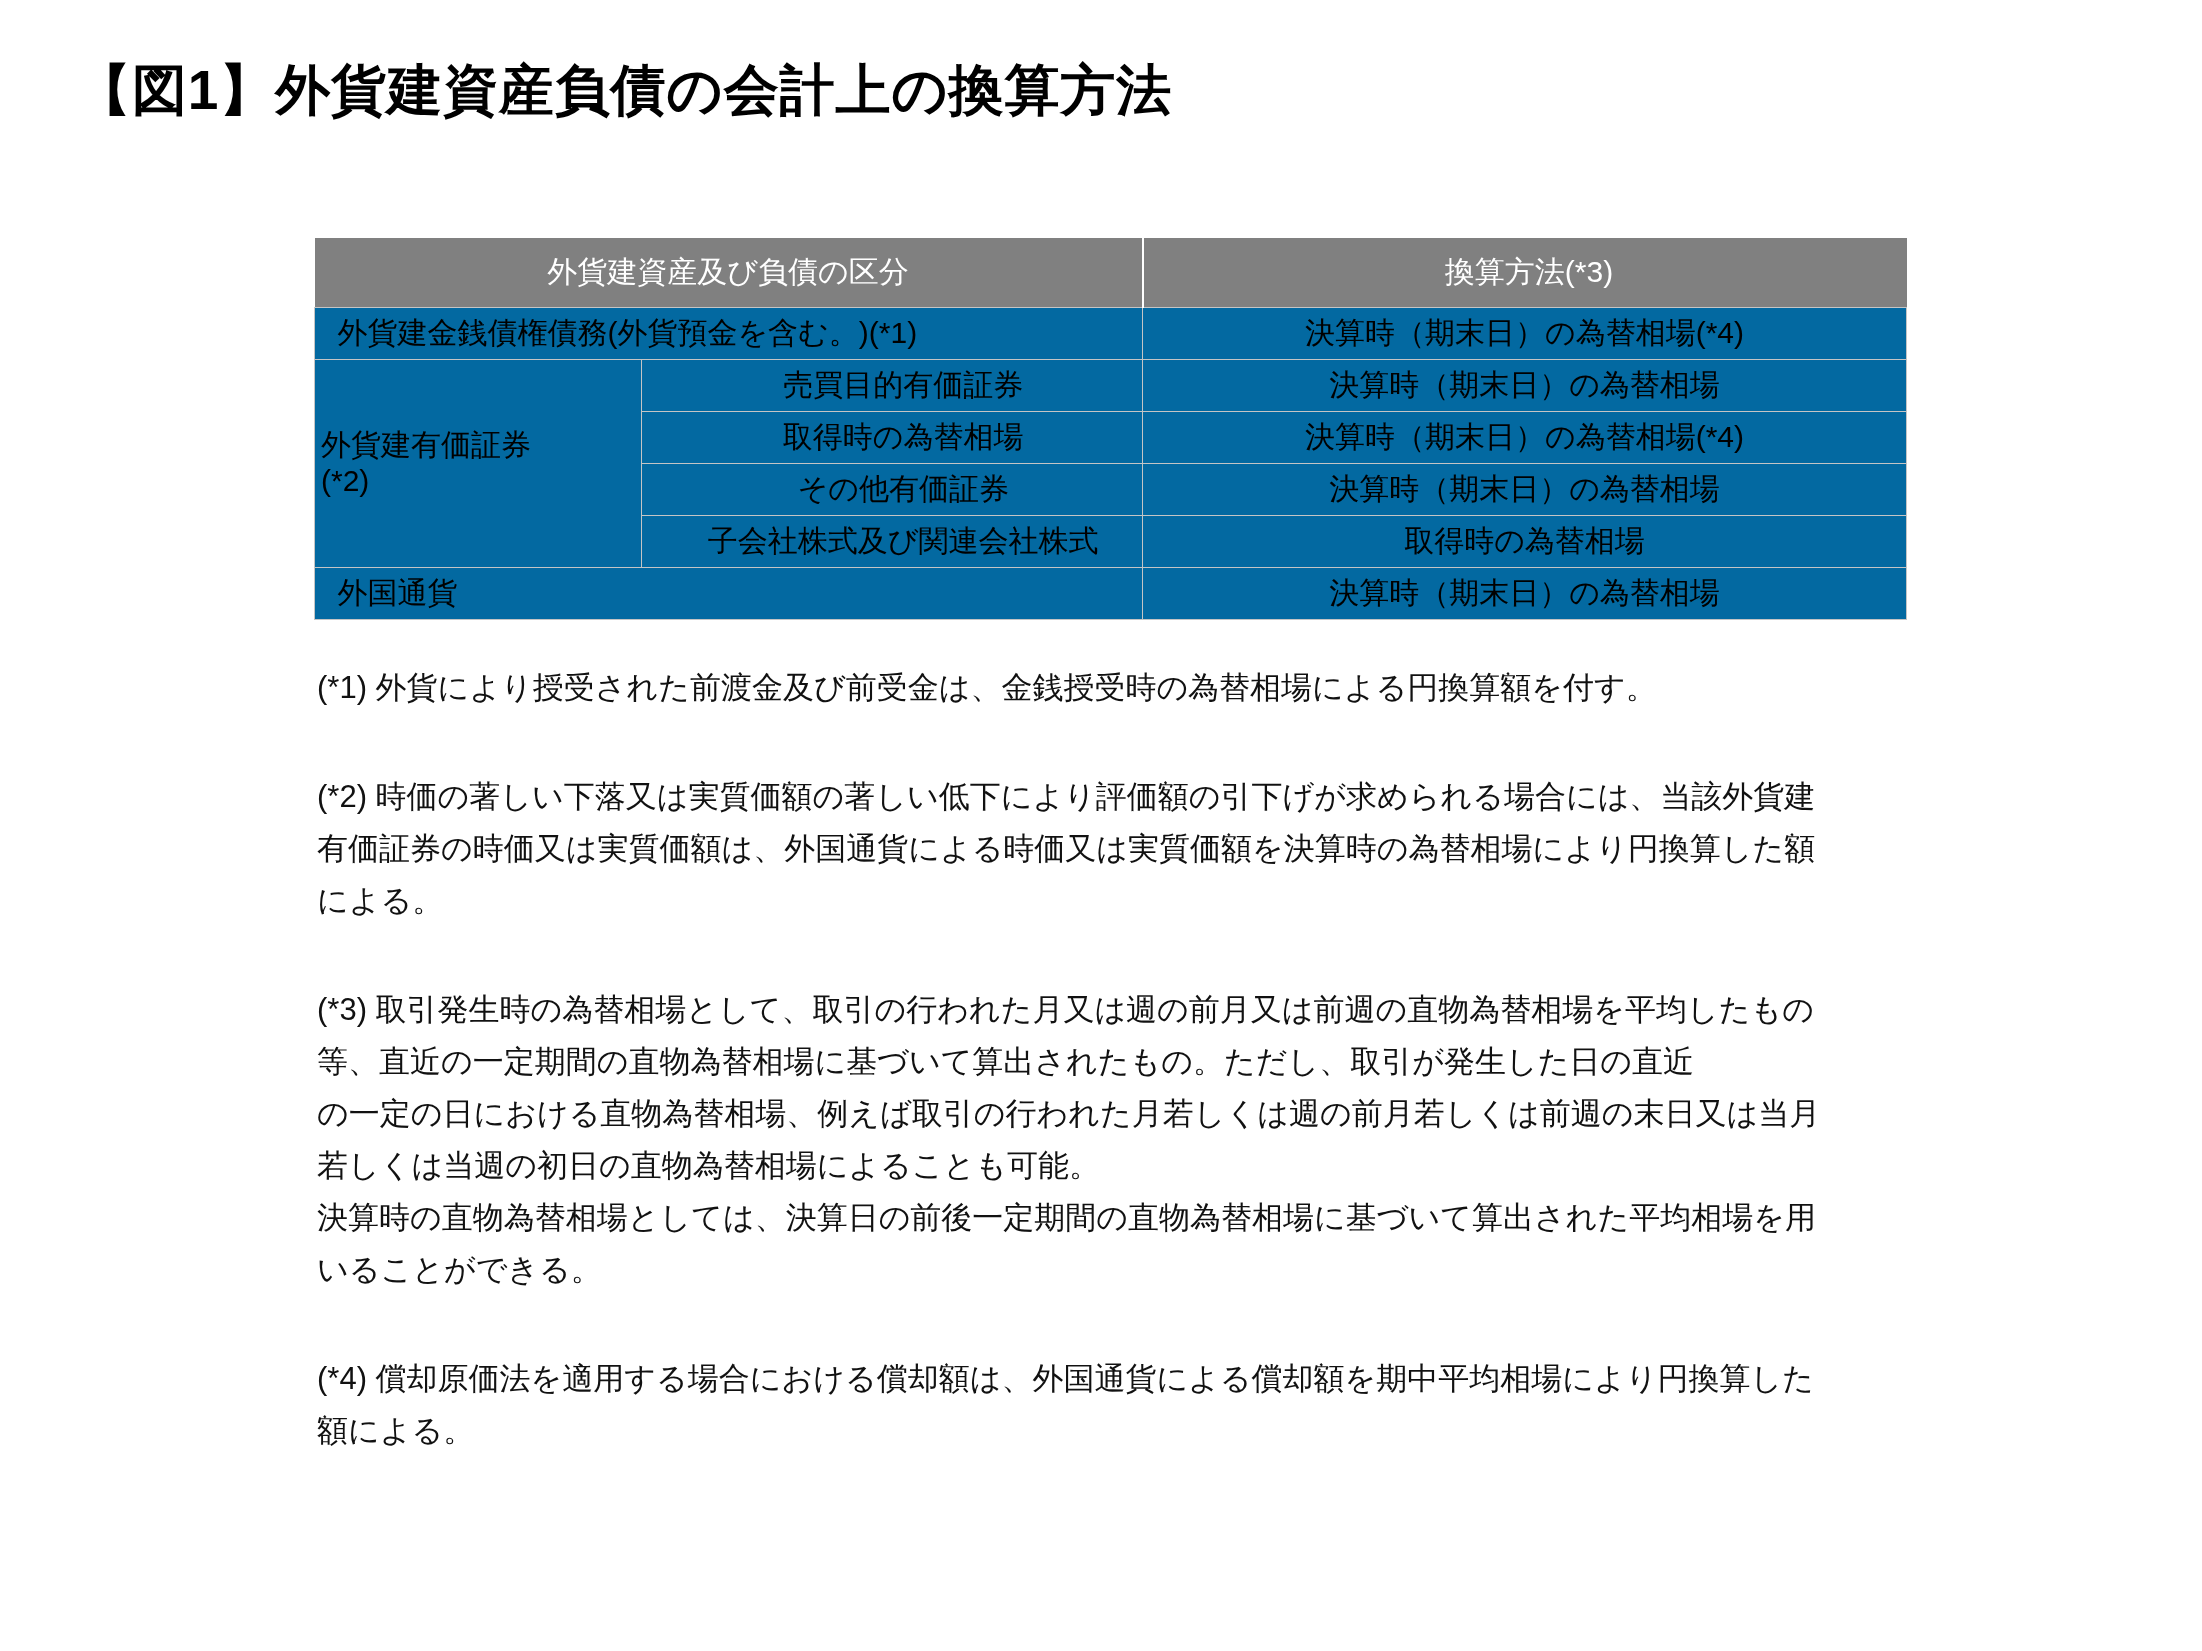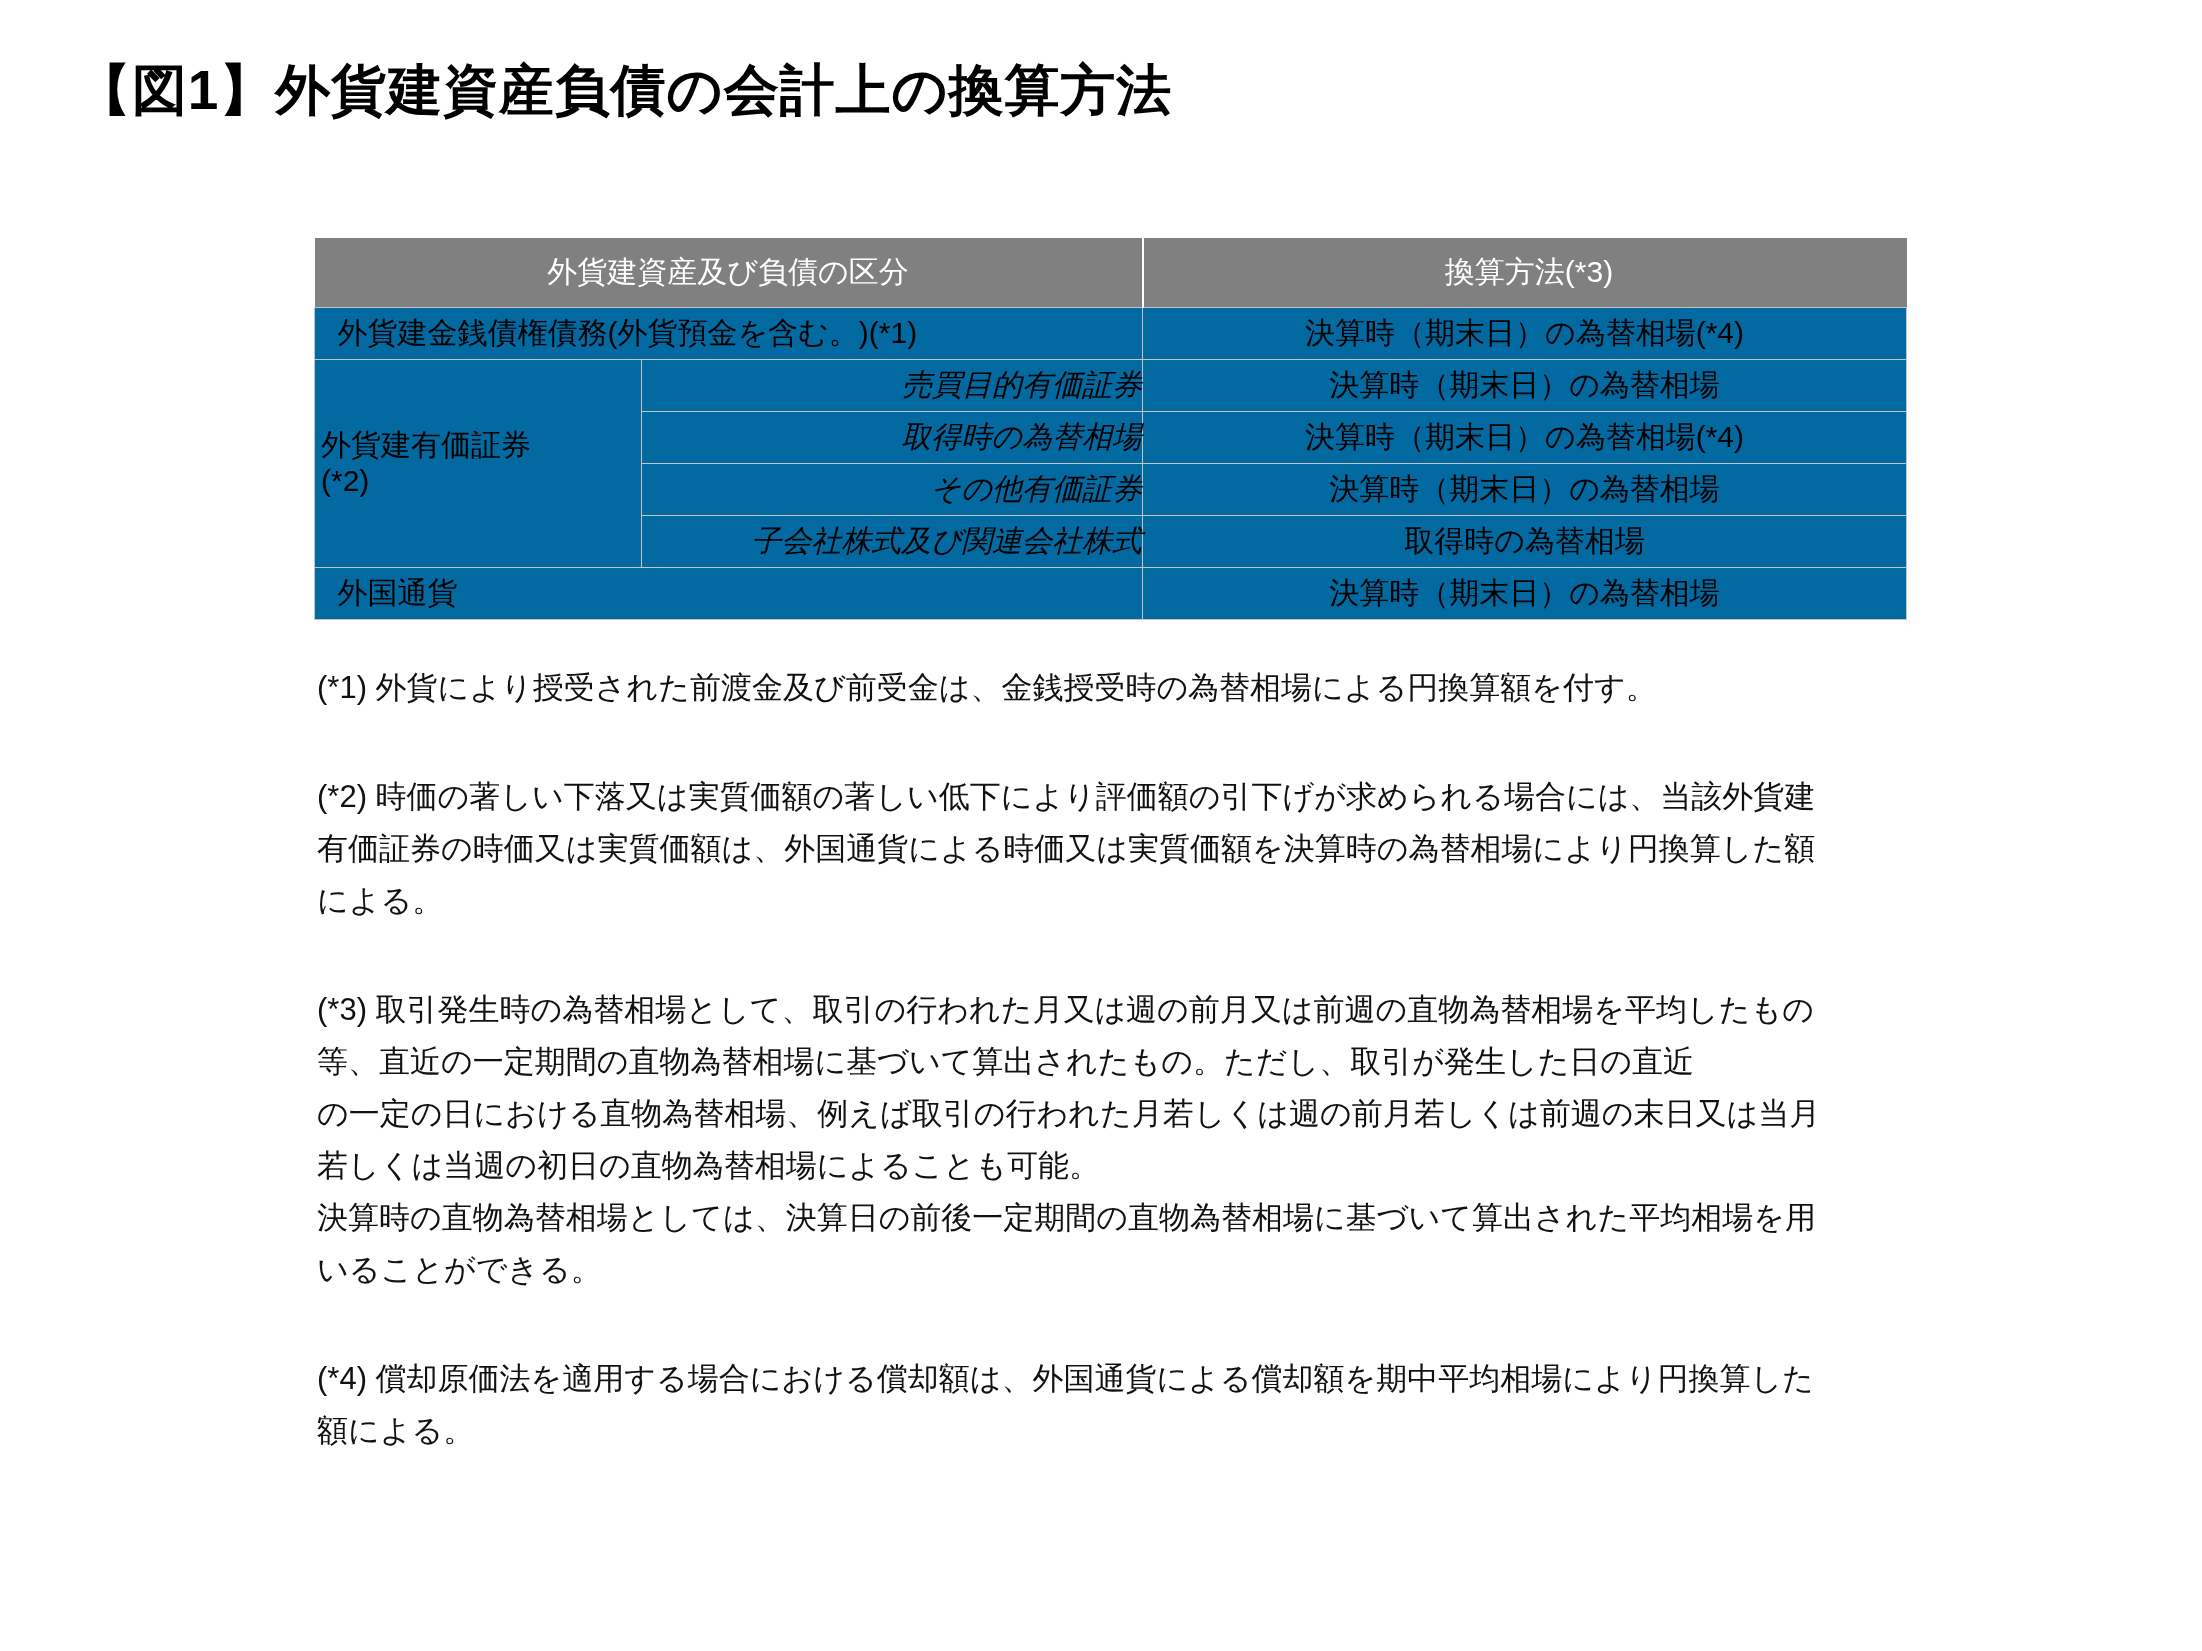--- a/index.html
+++ b/index.html
@@ -48,21 +48,21 @@
   table.xlate th:first-child { border-left: none; }
   table.xlate th:last-child { border-right: none; padding-left: 8px; }
   table.xlate td {
     background: #0369a1;
     height: 52px;
     border: 1.7px solid #c5c5c5;
     vertical-align: middle;
     line-height: 1.2;
   }
   td.cat  { text-align: left; padding-left: 22.4px; }
-  td.sub  { text-align: right; padding-left: 22.4px; font-style: italic; }
+  td.sub  { text-align: center; padding-left: 22.4px; }
   td.meth { text-align: center; }
   td.group-cell {
     text-align: left;
     padding-left: 6px;
     white-space: pre-line;
     line-height: 2.05;
     vertical-align: middle;
   }
   .footnotes {
     position: absolute;

